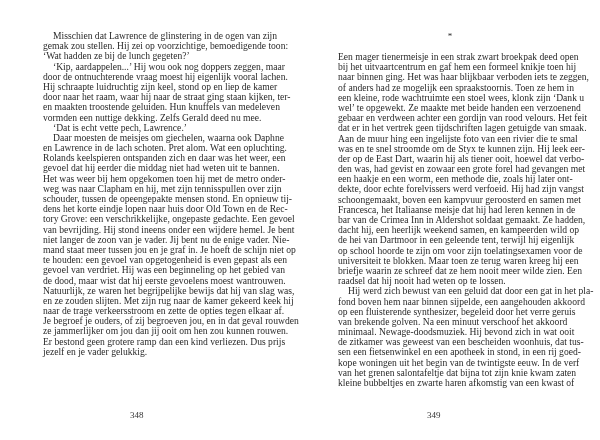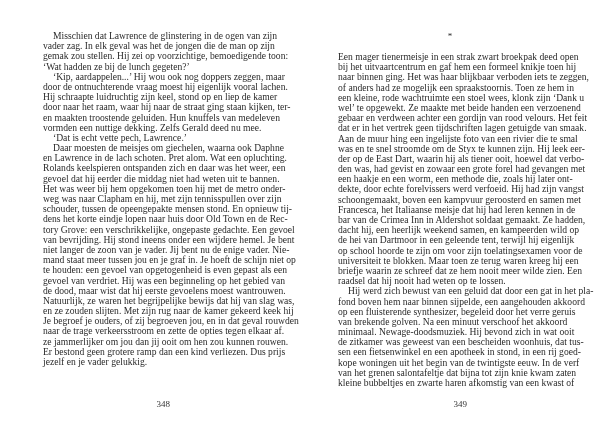--- a/index.html
+++ b/index.html
@@ -12,33 +12,32 @@
   .text { position:absolute; width:219px; font-family:"Liberation Serif",serif;
           font-size:9.6px; line-height:10.2px; }
   .page.left .text { left:43px; top:31px; }
   .page.right .text { left:38px; top:52px; }
   .line { display:block; height:10.2px; white-space:nowrap; text-align:justify;
           text-align-last:justify; overflow:visible; }
   .line.last { text-align-last:left;font-family:Liberation Serif, serif; }
   .line.indent { text-indent:10px; }
   .asterisk { position:absolute; left:144px; top:31px; width:12px; text-align:center;
               font-family:"Liberation Serif",serif; font-size:9px; line-height:10px; }
-  .folio { position:absolute; top:399px; width:40px; text-align:right;
+  .folio { position:absolute; top:410px; width:40px; text-align:left;
            font-family:"Liberation Serif",serif; font-size:9px; color:#333; }
   .page.left .folio { left:130px; }
   .page.right .folio { left:127px; }
 </style>
 </head>
 <body>
 
 <div class="spread">
   <div class="page left">
     <div class="text" id="left-text">
         <span class="line indent">Misschien dat Lawrence de glinstering in de ogen van zijn</span>
-        <span class="line">vader zag. In elk geval was het de jongen die de man op zijn</span>
         <span class="line">gemak zou stellen. Hij zei op voorzichtige, bemoedigende toon:</span>
         <span class="line last">‘Wat hadden ze bij de lunch gegeten?’</span>
         <span class="line indent">‘Kip, aardappelen...’ Hij wou ook nog doppers zeggen, maar</span>
         <span class="line">door de ontnuchterende vraag moest hij eigenlijk vooral lachen.</span>
         <span class="line">Hij schraapte luidruchtig zijn keel, stond op en liep de kamer</span>
         <span class="line">door naar het raam, waar hij naar de straat ging staan kijken, ter-</span>
         <span class="line">en maakten troostende geluiden. Hun knuffels van medeleven</span>
         <span class="line last">vormden een nuttige dekking. Zelfs Gerald deed nu mee.</span>
         <span class="line indent last">‘Dat is echt vette pech, Lawrence.’</span>
         <span class="line indent">Daar moesten de meisjes om giechelen, waarna ook Daphne</span>
@@ -51,22 +50,22 @@
         <span class="line">dens het korte eindje lopen naar huis door Old Town en de Rec-</span>
         <span class="line">tory Grove: een verschrikkelijke, ongepaste gedachte. Een gevoel</span>
         <span class="line">van bevrijding. Hij stond ineens onder een wijdere hemel. Je bent</span>
         <span class="line">niet langer de zoon van je vader. Jij bent nu de enige vader. Nie-</span>
         <span class="line">mand staat meer tussen jou en je graf in. Je hoeft de schijn niet op</span>
         <span class="line">te houden: een gevoel van opgetogenheid is even gepast als een</span>
         <span class="line">gevoel van verdriet. Hij was een beginneling op het gebied van</span>
         <span class="line">de dood, maar wist dat hij eerste gevoelens moest wantrouwen.</span>
         <span class="line">Natuurlijk, ze waren het begrijpelijke bewijs dat hij van slag was,</span>
         <span class="line">en ze zouden slijten. Met zijn rug naar de kamer gekeerd keek hij</span>
+        <span class="line">naar de trage verkeersstroom en zette de opties tegen elkaar af.</span>
         <span class="line">Je begroef je ouders, of zij begroeven jou, en in dat geval rouwden</span>
-        <span class="line">naar de trage verkeersstroom en zette de opties tegen elkaar af.</span>
         <span class="line">ze jammerlijker om jou dan jij ooit om hen zou kunnen rouwen.</span>
         <span class="line">Er bestond geen grotere ramp dan een kind verliezen. Dus prijs</span>
         <span class="line last">jezelf en je vader gelukkig.</span>
       </div>
     <div class="folio">348</div>
   </div>
   <div class="page right">
     <div class="asterisk">*</div>
     <div class="text" id="right-text">
         <span class="line">Een mager tienermeisje in een strak zwart broekpak deed open</span>

